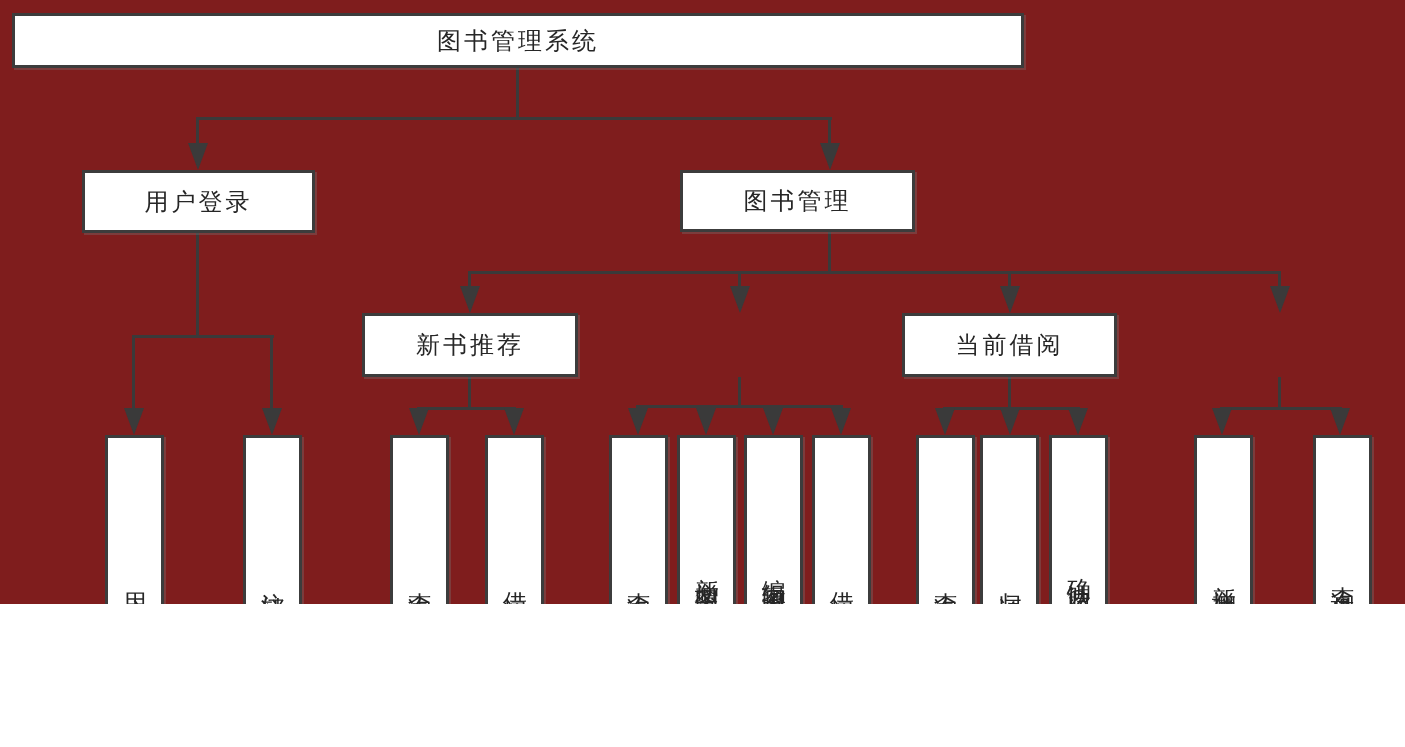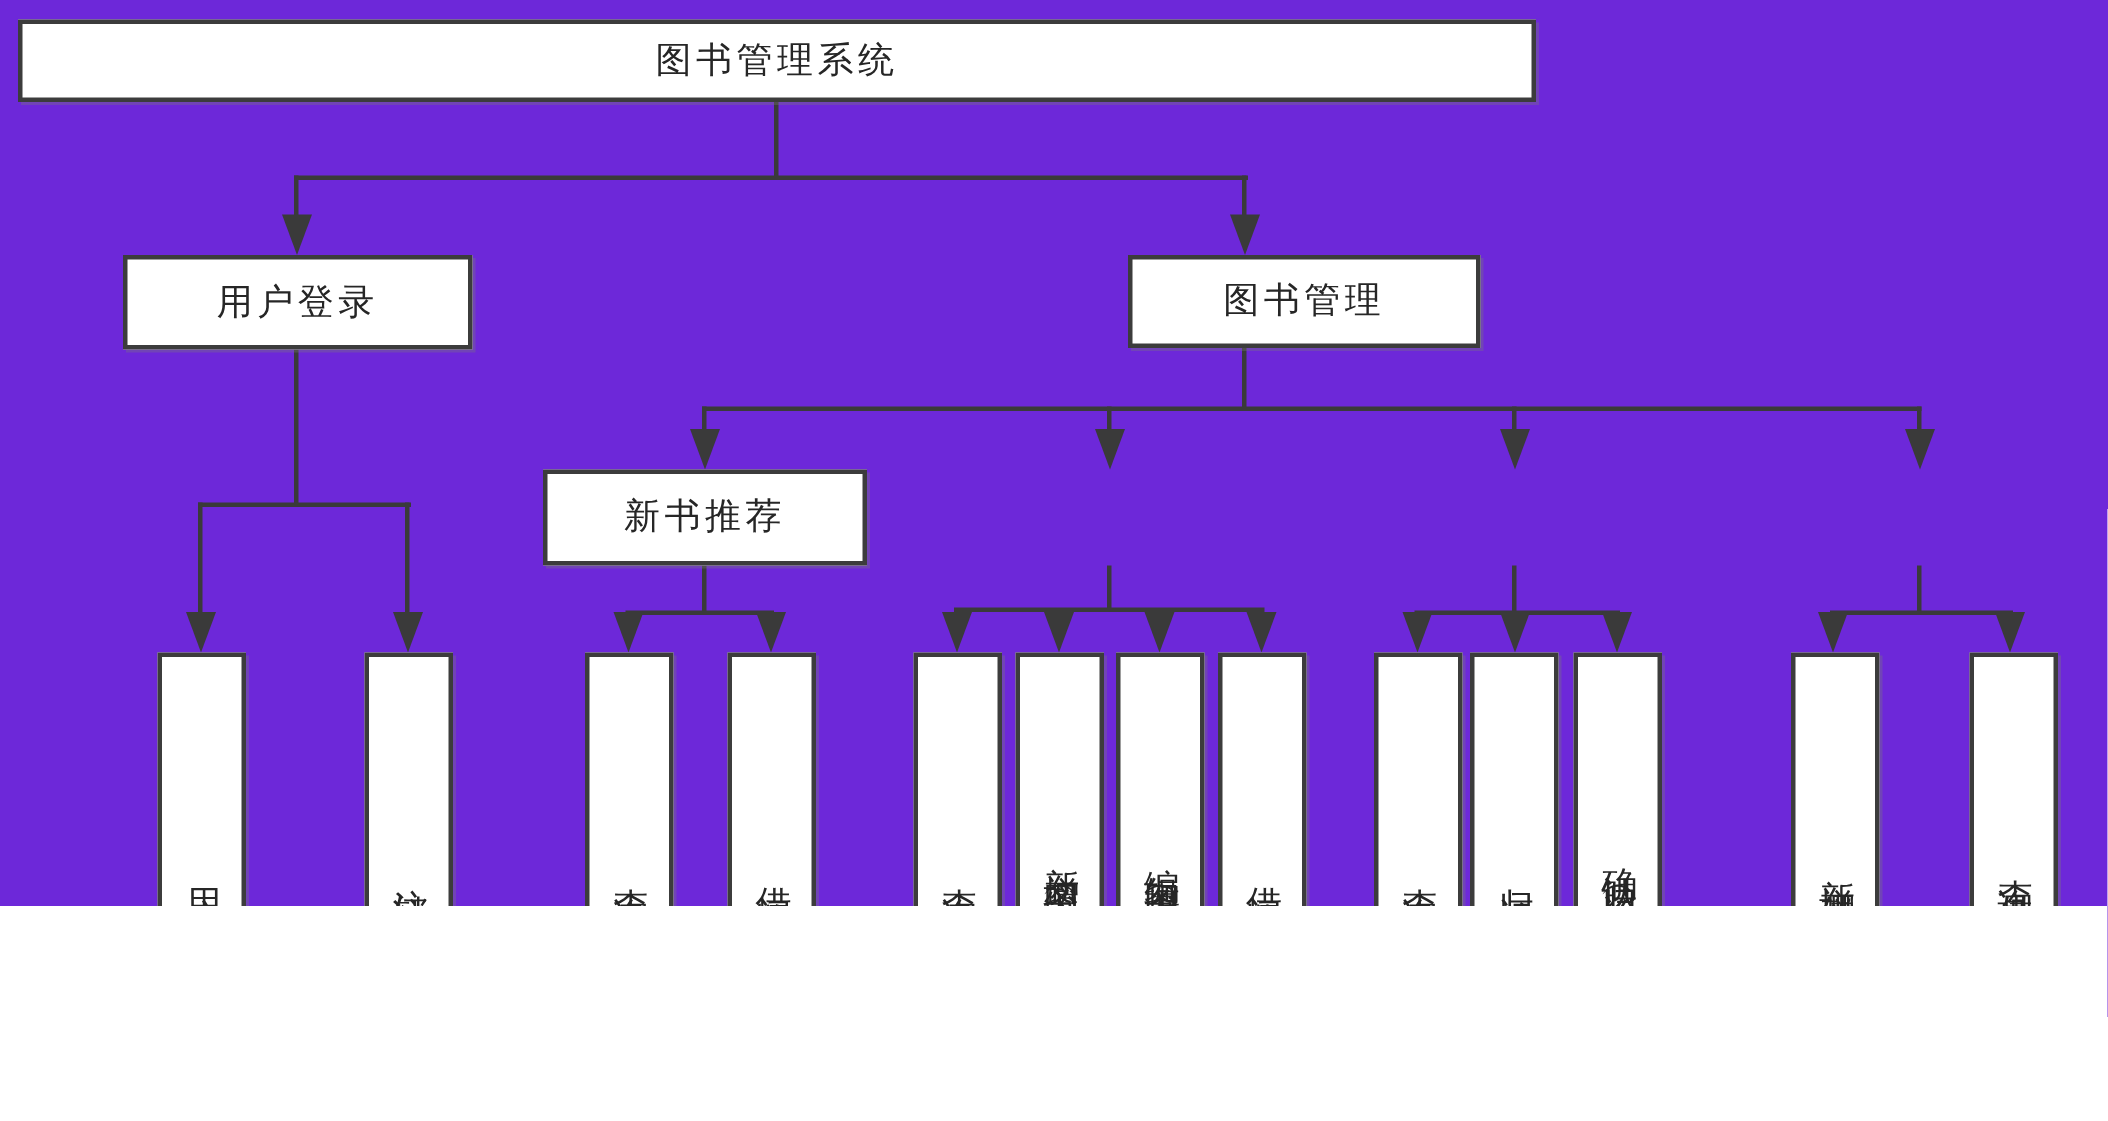--- a/index.html
+++ b/index.html
@@ -1,17 +1,17 @@
 <!DOCTYPE html>
 <html><head>
 <meta charset="utf-8">
 <style>
   html,body{margin:0;padding:0;background:#ffffff;}
   #canvas{
-    position:relative;width:1405px;height:604px;background:#6d28d9;overflow:hidden;
+    position:relative;width:1405px;height:604px;background:#7f1d1d;overflow:hidden;
     font-family:"Liberation Sans", sans-serif;
   }
   .box{
     position:absolute;background:#ffffff;border:3px solid #3c3c3c;
     box-shadow:2px 2px 0 rgba(120,120,120,0.35);
     display:flex;align-items:center;justify-content:center;
     box-sizing:border-box;z-index:2;
   }
   .lbl{
     color:#262626;font-size:24px;letter-spacing:3px;white-space:nowrap;
@@ -45,21 +45,21 @@
   <div class="vl" style="left:516px;top:68px;height:50px"></div>
   <div class="hl" style="left:196px;top:117px;width:636px"></div>
   <div class="vl" style="left:196px;top:117px;height:32px"></div>
   <div class="ah" style="left:188px;top:143px"></div>
   <div class="vl" style="left:828px;top:117px;height:32px"></div>
   <div class="ah" style="left:820px;top:143px"></div>
 
   <div class="box" style="left:82px;top:170px;width:233px;height:63px">
     <span class="lbl">用户登录</span>
   </div>
-  <div class="box" style="left:752px;top:170px;width:235px;height:62px">
+  <div class="box" style="left:680px;top:170px;width:235px;height:62px">
     <span class="lbl">图书管理</span>
   </div>
 
   <div class="vl" style="left:196px;top:233px;height:104px"></div>
   <div class="hl" style="left:132px;top:335px;width:142px"></div>
   <div class="vl" style="left:132px;top:335px;height:80px"></div>
   <div class="ah" style="left:124px;top:408px"></div>
   <div class="vl" style="left:270px;top:335px;height:80px"></div>
   <div class="ah" style="left:262px;top:408px"></div>
 
@@ -69,20 +69,23 @@
   <div class="ah" style="left:460px;top:286px"></div>
   <div class="vl" style="left:738px;top:271px;height:20px"></div>
   <div class="ah" style="left:730px;top:286px"></div>
   <div class="vl" style="left:1008px;top:271px;height:20px"></div>
   <div class="ah" style="left:1000px;top:286px"></div>
   <div class="vl" style="left:1278px;top:271px;height:20px"></div>
   <div class="ah" style="left:1270px;top:286px"></div>
 
   <div class="box" style="left:362px;top:313px;width:216px;height:64px">
     <span class="lbl">新书推荐</span>
+  </div>
+  <div class="box" style="left:902px;top:313px;width:215px;height:64px">
+    <span class="lbl">当前借阅</span>
   </div>
 
   <div class="vl" style="left:468px;top:377px;height:32px"></div>
   <div class="hl" style="left:417px;top:407px;width:99px"></div>
   <div class="ah" style="left:409px;top:408px"></div>
   <div class="ah" style="left:504px;top:408px"></div>
 
   <div class="vl" style="left:738px;top:377px;height:30px"></div>
   <div class="hl" style="left:636px;top:405px;width:207px"></div>
   <div class="ah" style="left:628px;top:408px"></div>

